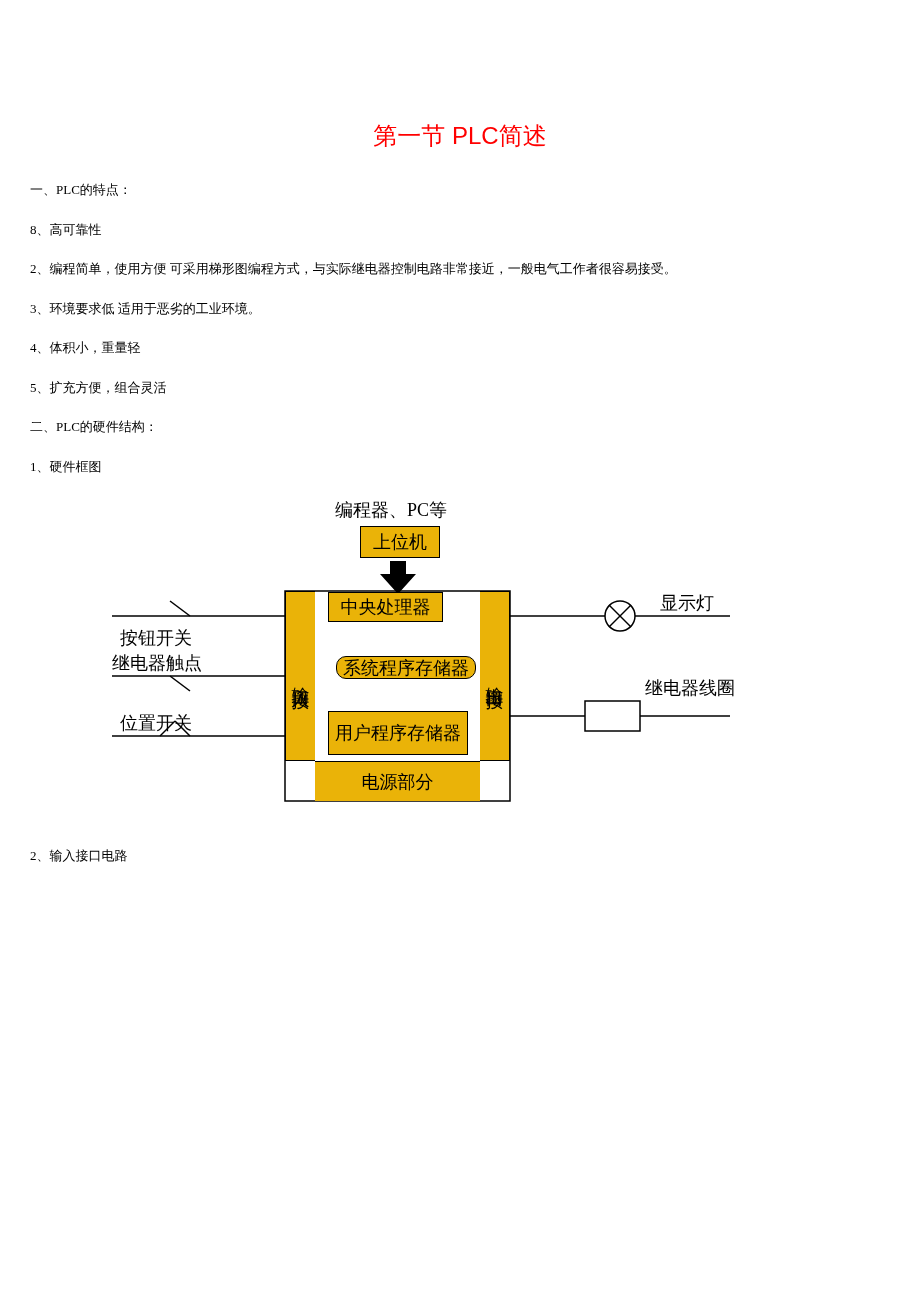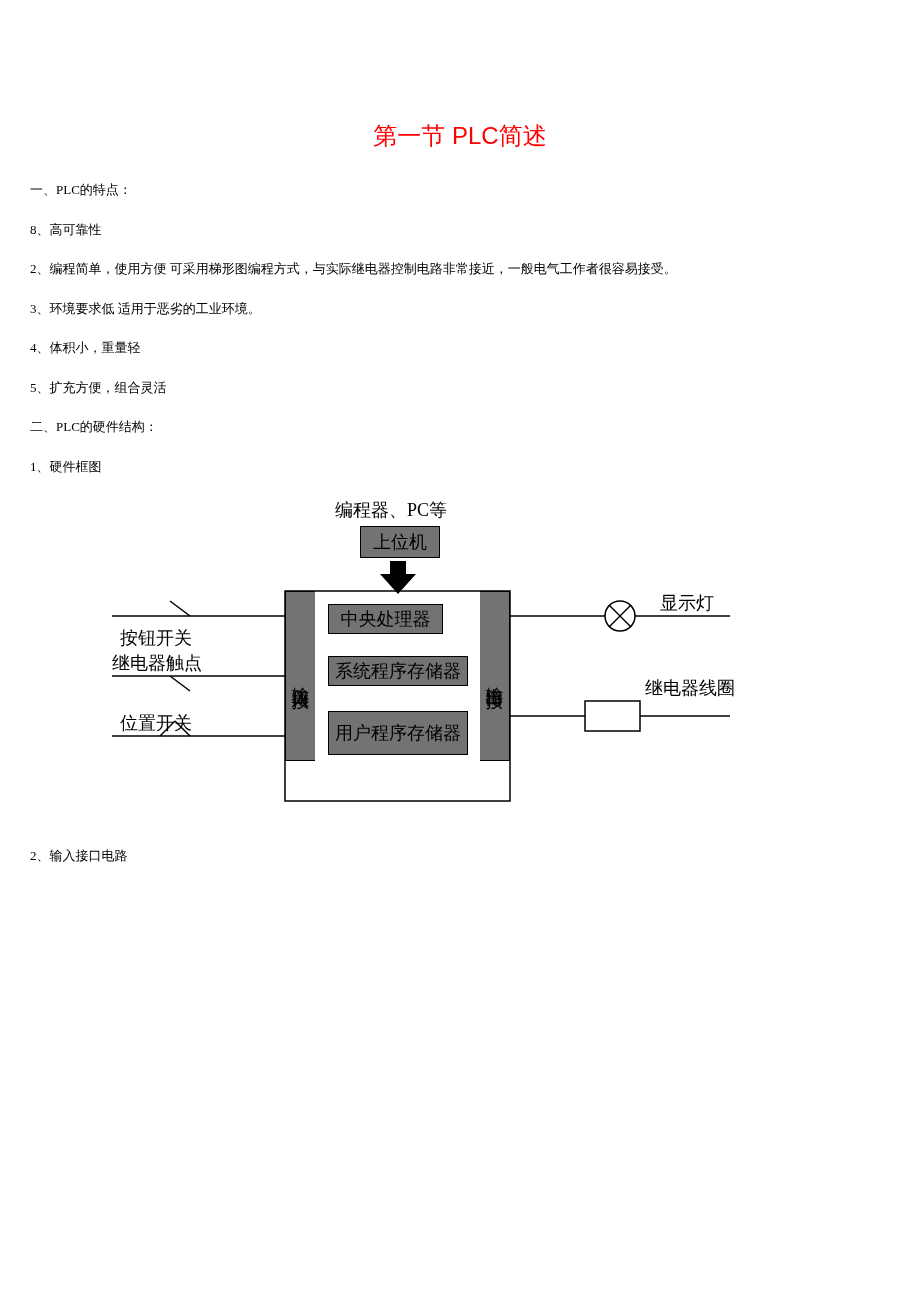--- a/index.html
+++ b/index.html
@@ -31,21 +31,21 @@
     }
     .dlabel {
       position: absolute;
       font-size: 18px;
       font-family: "SimSun", "宋体", serif;
       white-space: nowrap;
     }
     .dbox {
       position: absolute;
       border: 1.5px solid #000;
-      background: #737373;
+      background: #eab308;
       display: flex;
       align-items: center;
       justify-content: center;
       font-size: 18px;
     }
     .vtext {
       writing-mode: vertical-rl;
       text-orientation: upright;
       letter-spacing: 2px;
     }
@@ -110,30 +110,33 @@
   </div>
 
   <div class="dlabel" style="left:30px; top:95px;margin-top:35px;">按钮开关</div>
   <div class="dlabel" style="left:22px; top:155px;">继电器触点</div>
   <div class="dlabel" style="left:30px; top:215px;">位置开关</div>
 
   <div class="dbox" style="left:195px; top:95px; width:30px; height:170px; border-right:none;">
     <span class="vtext">输入接口</span>
   </div>
 
-  <div class="dbox" style="left:238px; top:108px; width:115px; height:30px;">
+  <div class="dbox" style="left:238px; top:96px; width:115px; height:30px;">
     <span>中央处理器</span>
   </div>
-  <div class="dbox" style="left:238px; top:160px; width:140px; height:30px;">
+  <div class="dbox" style="left:246px; top:160px; width:140px; height:23px;border-radius:10px;">
     <span>系统程序存储器</span>
   </div>
   <div class="dbox" style="left:238px; top:215px; width:140px; height:44px;">
     <span>用户程序存储器</span>
   </div>
 
+  <div class="dbox" style="left:225px; top:265px; width:165px; height:40px; border-top:1.5px solid #000;border-bottom:none;border-left:none;border-right:none;">
+    <span>电源部分</span>
+  </div>
 
   <div class="dbox" style="left:390px; top:95px; width:30px; height:170px; border-left:none;">
     <span class="vtext">输出接口</span>
   </div>
 
   <div class="dlabel" style="left:570px; top:95px;">显示灯</div>
   <div class="dlabel" style="left:555px; top:180px;">继电器线圈</div>
 
 </div>
 

